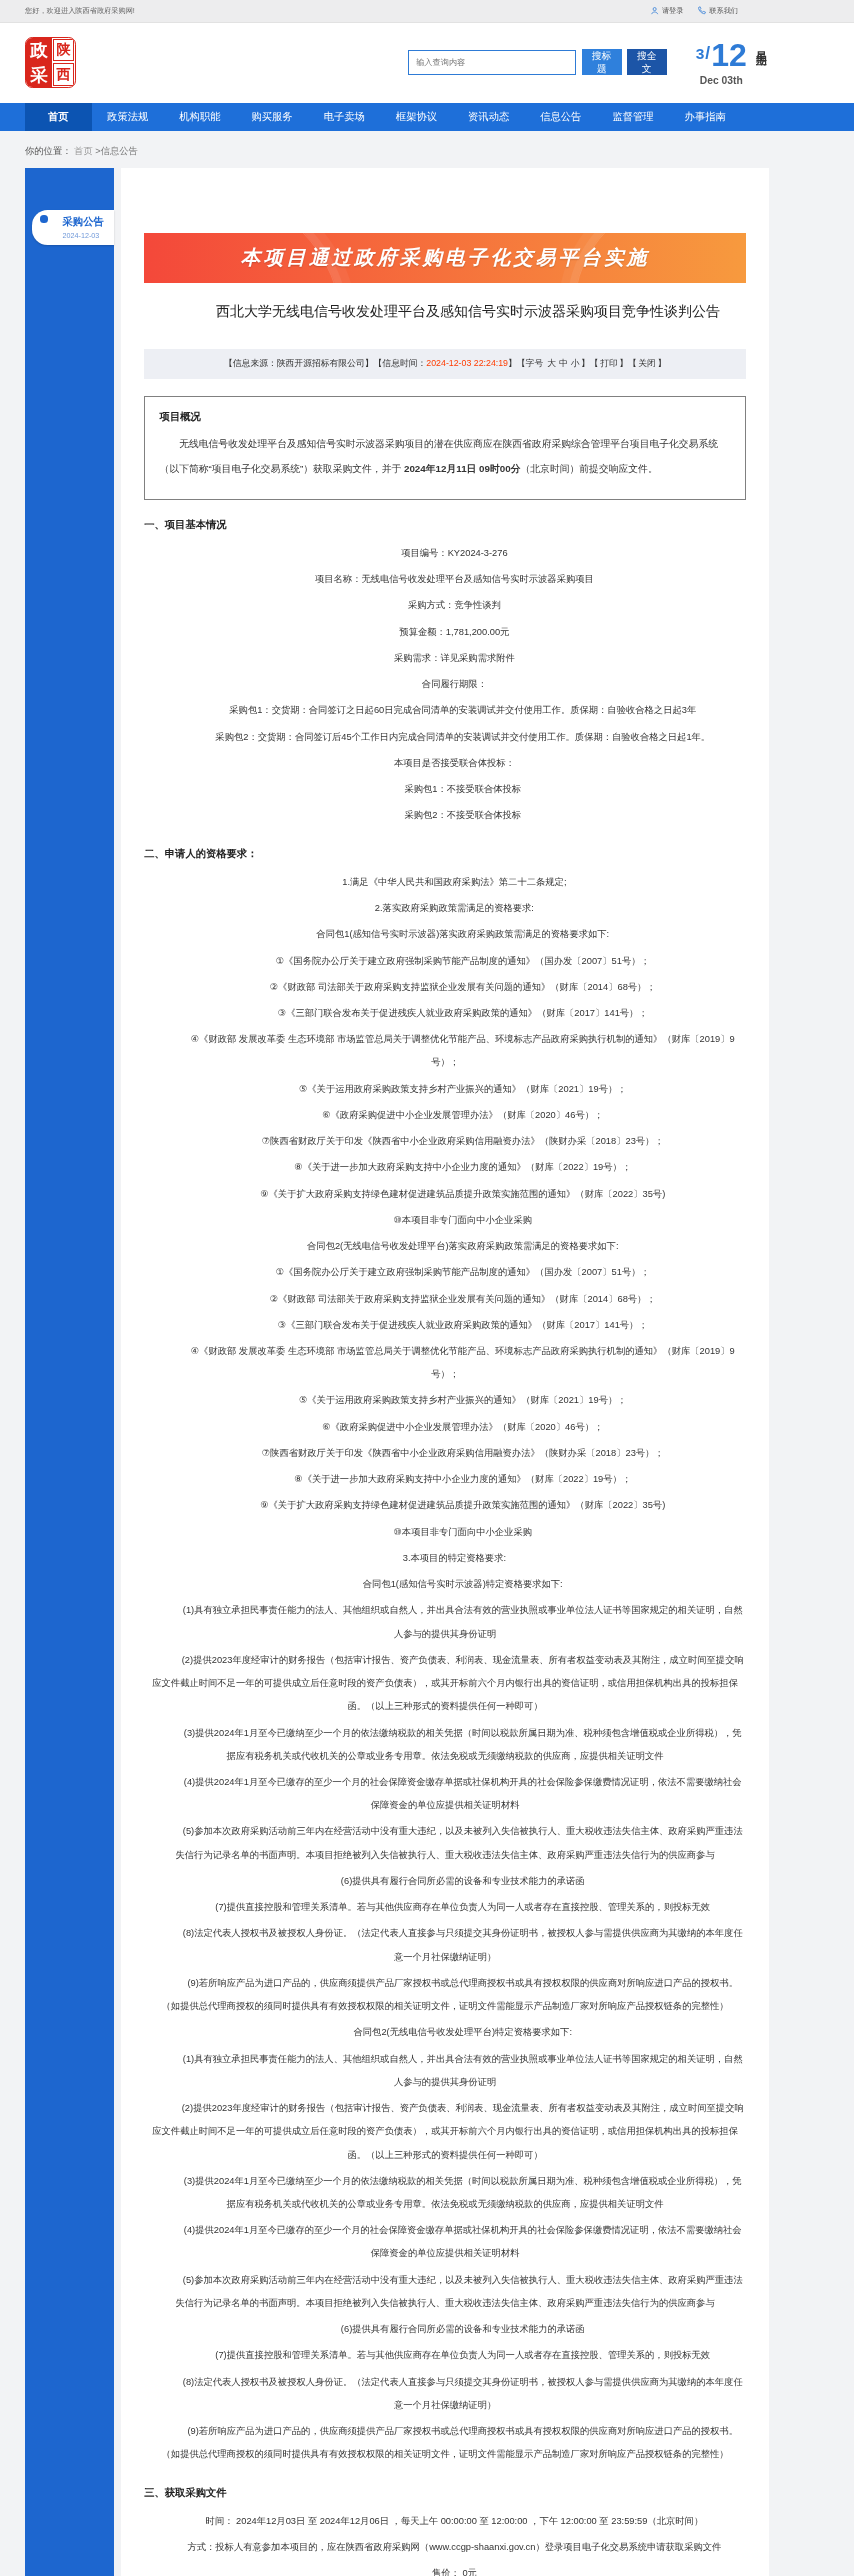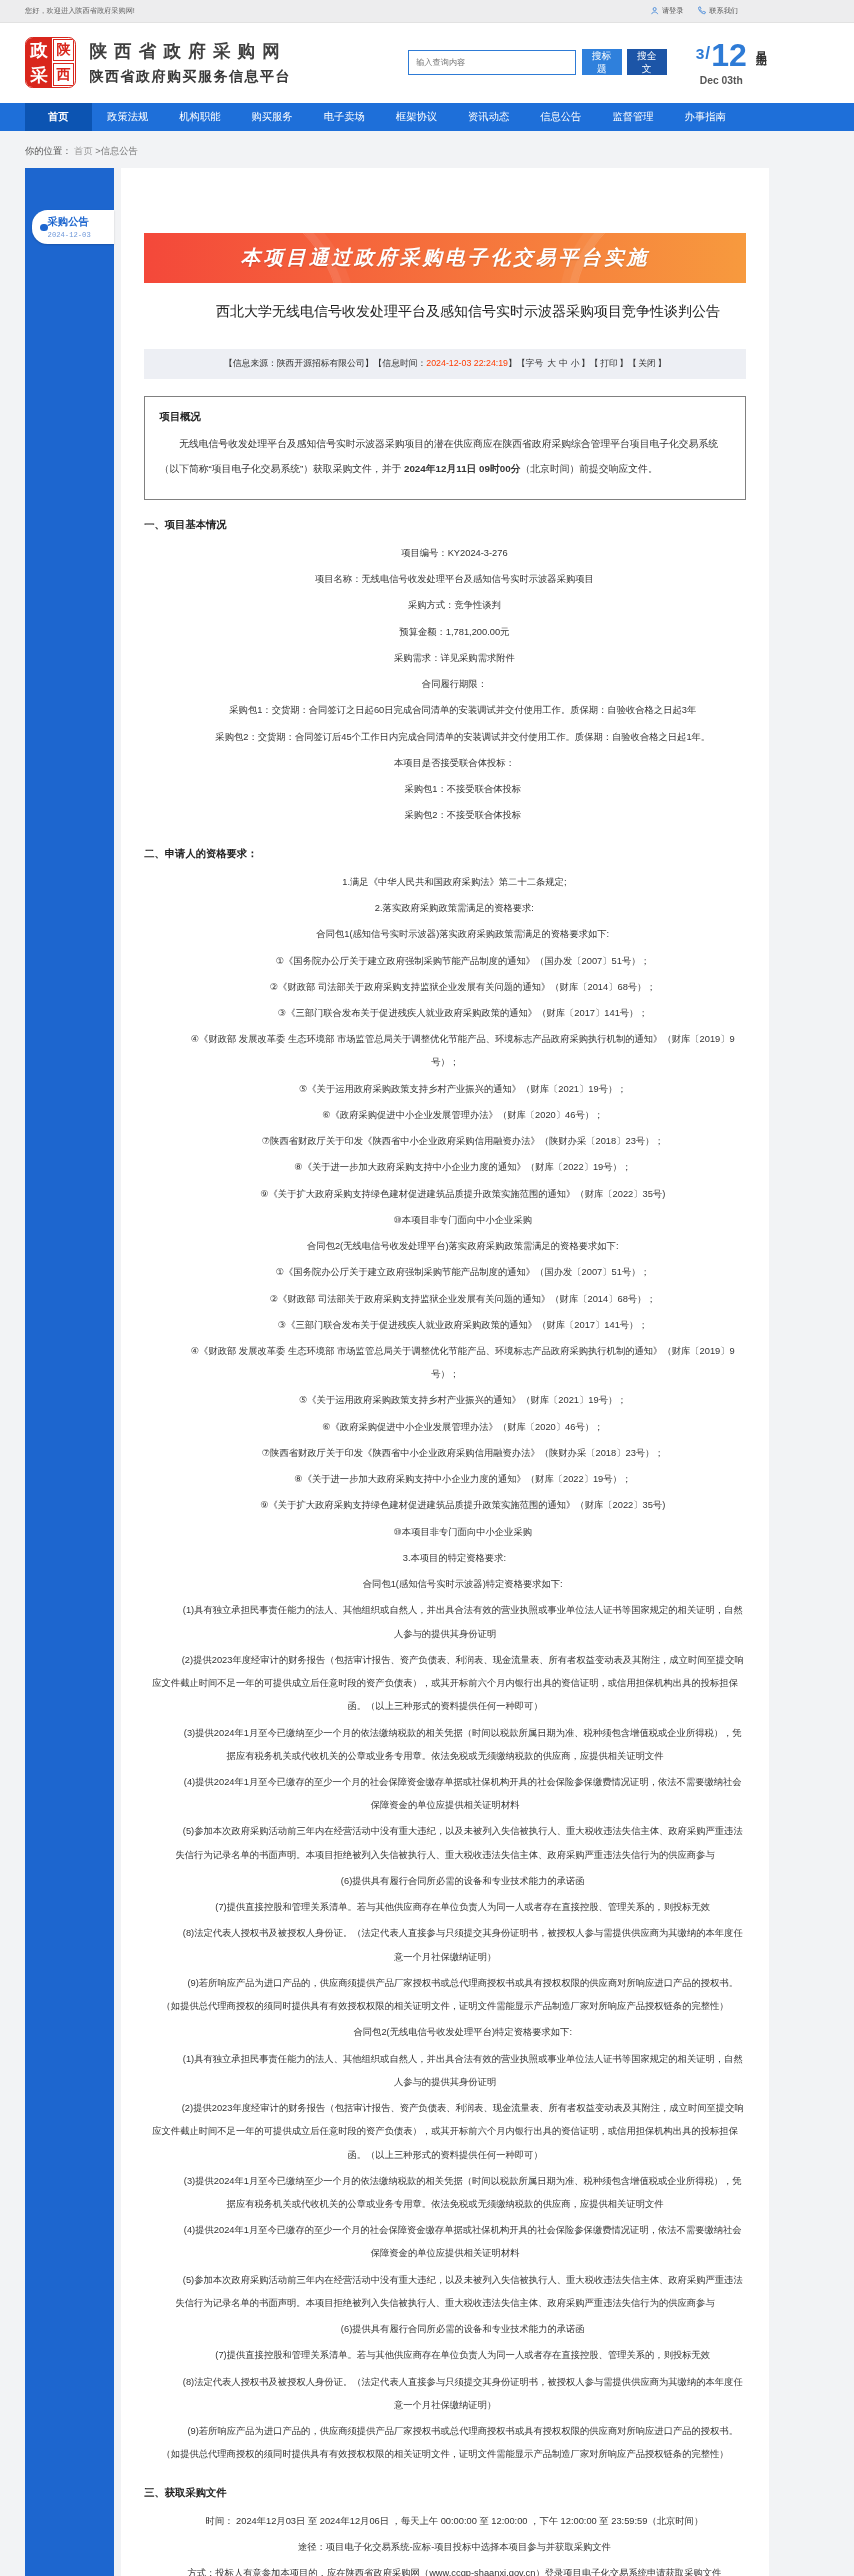--- a/index.html
+++ b/index.html
@@ -40,21 +40,21 @@
   .nav-item{padding:0 15.5px;height:28px;line-height:28px;color:#fff;font-size:10.3px;cursor:pointer;white-space:nowrap;}
   .nav-item.active{background:var(--nav_active);font-weight:bold;padding:0 23px;}
   
   .crumbrow{padding:13.4px 0 10.3px;}
   .crumb{font-size:9.3px;color:#555;}
   .crumb .home{color:#999;cursor:pointer;}
   .crumb .cur{color:#777;}
   
   .content{display:flex;align-items:stretch;gap:7.2px;padding-bottom:0;}
   .sidebar{width:89px;background:var(--sidebar_blue);flex:none;}
-  .pill{margin:42px 0 0 7.2px;background:#fff;border-radius:15.5px 0 0 15.5px;padding:5.2px 3.1px 5.2px 8.2px;display:flex;align-items:center;gap:0;box-shadow:0 1px 2.1px rgba(0,0,0,.18);font-family:Liberation Mono, monospace;}
+  .pill{margin:42px 0 0 7.2px;background:#fff;border-radius:15.5px 0 0 15.5px;padding:5.2px 3.1px 5.2px 8.2px;display:flex;gap:15px;box-shadow:0 1px 2.1px rgba(0,0,0,.18);}
   .pill .dot{width:7.2px;height:7.2px;border-radius:50%;background:var(--sidebar_blue);flex:none;}
   .pill .t{font-size:10.3px;font-weight:bold;color:var(--sidebar_blue);}
   .pill .d{font-size:7.2px;color:#6f98d9;margin-top:1.5px;}
   .main{flex:1;background:#fff;padding:18.5px 23px 36px;}
   .banner{height:50px;background:linear-gradient(90deg,var(--banner_red),var(--banner_orange));display:flex;align-items:center;justify-content:center;position:relative;overflow:hidden;margin-top:46px;}
   .banner:before,.banner:after{content:"";position:absolute;border:1px solid rgba(255,255,255,.14);border-radius:50%;}
   .banner:before{width:268px;height:268px;left:-72px;top:-41px;box-shadow:0 0 0 7.2px rgba(255,255,255,.07),0 0 0 15.5px rgba(255,255,255,.05);}
   .banner:after{width:216px;height:216px;right:-46px;bottom:-134px;box-shadow:0 0 0 7.2px rgba(255,255,255,.07),0 0 0 15.5px rgba(255,255,255,.05);}
   .banner span{color:#fff;font-size:19.6px;font-weight:900;font-style:italic;letter-spacing:3.1px;text-shadow:0 1px 1.5px rgba(0,0,0,.18);position:relative;z-index:1;}
   .art-title{margin:18.5px 26px 0;text-align:right;font-size:14px;font-weight:normal;color:#222;line-height:1.5;}
@@ -99,24 +99,20 @@
   </div>
 </div>
 
 <div class="header">
   <div class="inner">
     <div class="logo">
       <span class="lc">政</span>
       <span class="rc">陕</span>
       <span class="lc">采</span>
       <span class="rc">西</span>
-    </div>
-    <div class="titles">
-      <div class="site-title">陕西省政府采购网</div>
-      <div class="site-sub">陕西省政府购买服务信息平台</div>
     </div>
     <div class="search-row">
       <input class="search-input" placeholder="输入查询内容" style="">
       <button class="sbtn t">搜标题</button>
       <button class="sbtn f">搜全文</button>
     </div>
     <div class="datebox">
       <div class="datecol">
         <div class="nums">
           <span class="m">3</span>
@@ -236,21 +232,20 @@
         <p class="para ind2">(2)提供2023年度经审计的财务报告（包括审计报告、资产负债表、利润表、现金流量表、所有者权益变动表及其附注，成立时间至提交响应文件截止时间不足一年的可提供成立后任意时段的资产负债表），或其开标前六个月内银行出具的资信证明，或信用担保机构出具的投标担保函。（以上三种形式的资料提供任何一种即可）</p>
         <p class="para ind2">(3)提供2024年1月至今已缴纳至少一个月的依法缴纳税款的相关凭据（时间以税款所属日期为准、税种须包含增值税或企业所得税），凭据应有税务机关或代收机关的公章或业务专用章。依法免税或无须缴纳税款的供应商，应提供相关证明文件</p>
         <p class="para ind2">(4)提供2024年1月至今已缴存的至少一个月的社会保障资金缴存单据或社保机构开具的社会保险参保缴费情况证明，依法不需要缴纳社会保障资金的单位应提供相关证明材料</p>
         <p class="para ind2">(5)参加本次政府采购活动前三年内在经营活动中没有重大违纪，以及未被列入失信被执行人、重大税收违法失信主体、政府采购严重违法失信行为记录名单的书面声明。本项目拒绝被列入失信被执行人、重大税收违法失信主体、政府采购严重违法失信行为的供应商参与</p>
         <p class="para ind2">(6)提供具有履行合同所必需的设备和专业技术能力的承诺函</p>
         <p class="para ind2">(7)提供直接控股和管理关系清单。若与其他供应商存在单位负责人为同一人或者存在直接控股、管理关系的，则投标无效</p>
         <p class="para ind2">(8)法定代表人授权书及被授权人身份证。（法定代表人直接参与只须提交其身份证明书，被授权人参与需提供供应商为其缴纳的本年度任意一个月社保缴纳证明）</p>
         <p class="para ind2">(9)若所响应产品为进口产品的，供应商须提供产品厂家授权书或总代理商授权书或具有授权权限的供应商对所响应进口产品的授权书。（如提供总代理商授权的须同时提供具有有效授权权限的相关证明文件，证明文件需能显示产品制造厂家对所响应产品授权链条的完整性）</p>
         <h3 class="sec-h">三、获取采购文件</h3>
         <p class="para ind1">时间： 2024年12月03日 至 2024年12月06日 ，每天上午 00:00:00 至 12:00:00 ，下午 12:00:00 至 23:59:59（北京时间）</p>
-        <p class="para ind1">途径：项目电子化交易系统-应标-项目投标中选择本项目参与并获取采购文件</p>
         <p class="para ind1">方式：投标人有意参加本项目的，应在陕西省政府采购网（www.ccgp-shaanxi.gov.cn）登录项目电子化交易系统申请获取采购文件</p>
         <p class="para ind1">售价： 0元</p>
         <h3 class="sec-h">四、响应文件提交</h3>
       </div>
 
   </div>
 </div>
 
 
 </body></html>

